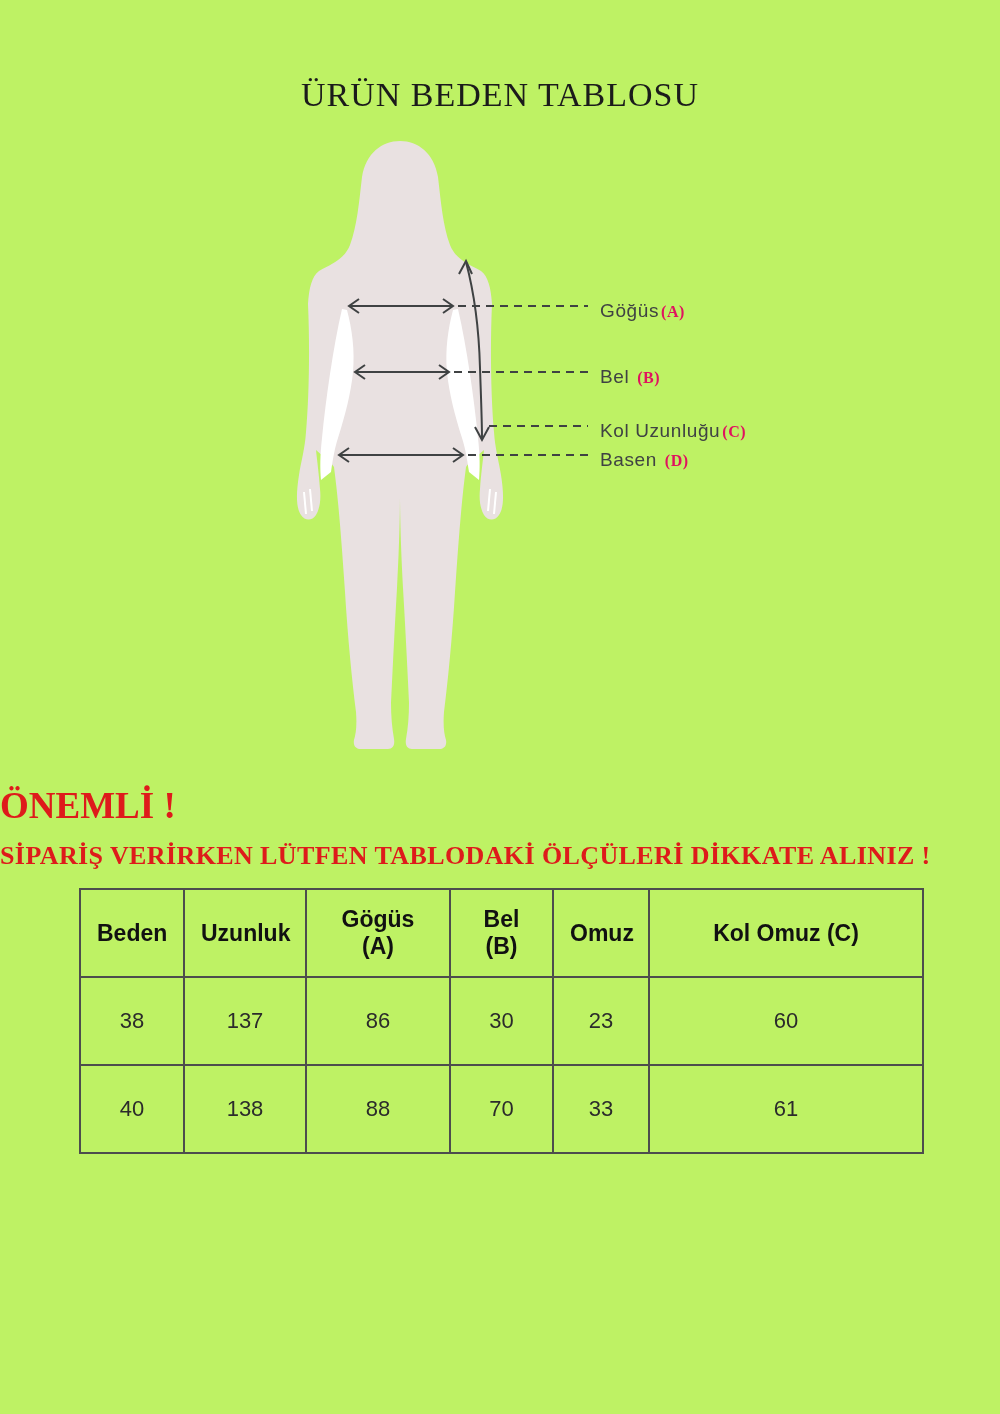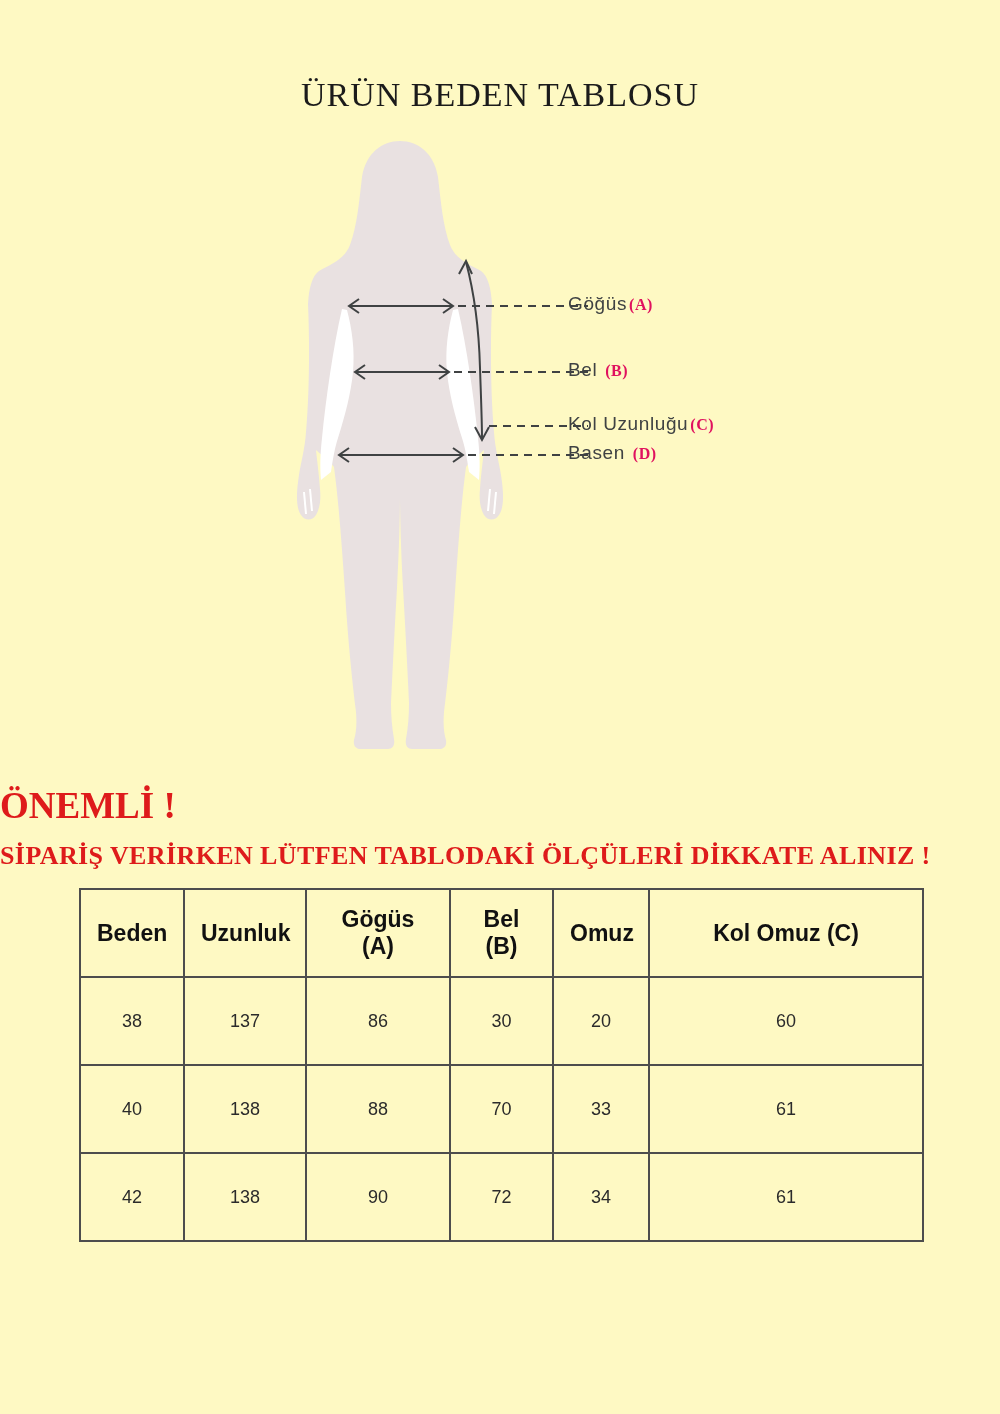--- a/index.html
+++ b/index.html
@@ -1,34 +1,34 @@
 <!DOCTYPE html>
 <html><head>
 <meta charset="utf-8">
 <style>
   html,body{margin:0;padding:0;background:#fff;}
   #page{
     position:relative;
     width:1000px;height:1414px;
-    background:#fef9c3;
+    background:#bef264;
     font-family:"Liberation Sans", sans-serif;
     overflow:hidden;
   }
   
   .page-title{
     position:absolute;top:76px;left:0;width:1000px;
     text-align:center;
     font-family:"Liberation Serif", serif;
     font-size:34px;font-weight:400;letter-spacing:1px;
     color:#1b1b1b;white-space:nowrap;
   }
   
   #figure-svg{position:absolute;left:0;top:0;}
   .diagram-label{
-    position:absolute;left:568px;height:24px;line-height:20px;
+    position:absolute;left:600px;height:24px;line-height:33px;
     font-size:19px;color:#3f4243;letter-spacing:.6px;white-space:nowrap;
   }
   .diagram-label .code{
     font-family:"Liberation Serif", serif;
     font-weight:bold;font-size:16px;color:#e0125f;margin-left:2px;
   }
   .lbl-chest{top:294px;}
   .lbl-waist{top:360px;}
   .lbl-sleeve{top:414px;}
   .lbl-hip{top:443px;}
@@ -49,21 +49,21 @@
     border-collapse:collapse;table-layout:fixed;width:843px;
   }
   .size-table th,.size-table td{
     border:2px solid #4d4d4d;text-align:center;vertical-align:middle;
     padding:16px;overflow:hidden;
   }
   .size-table th{
     height:50px;font-size:23px;font-weight:bold;color:#111;
   }
   .size-table td{
-    height:54px;font-size:18px;font-weight:400;color:#2b2b2b;
+    height:54px;font-size:22px;font-weight:400;color:#2b2b2b;
   }
 </style>
 </head>
 <body>
 
 <div id="page">
 
   <div class="page-title">ÜRÜN BEDEN TABLOSU</div>
 
   <svg id="figure-svg" width="1000" height="1414" viewBox="0 0 1000 1414">
@@ -191,35 +191,27 @@
         <th>Omuz</th>
         <th>Kol Omuz (C)</th>
       </tr>
     </thead>
     <tbody>
       <tr>
         <td>38</td>
         <td>137</td>
         <td>86</td>
         <td>30</td>
-        <td>20</td>
+        <td>23</td>
         <td>60</td>
       </tr>
       <tr>
         <td>40</td>
         <td>138</td>
         <td>88</td>
         <td>70</td>
         <td>33</td>
         <td>61</td>
       </tr>
-      <tr>
-        <td>42</td>
-        <td>138</td>
-        <td>90</td>
-        <td>72</td>
-        <td>34</td>
-        <td>61</td>
-      </tr>
     </tbody>
   </table>
 
 </div>
 
 </body></html>

